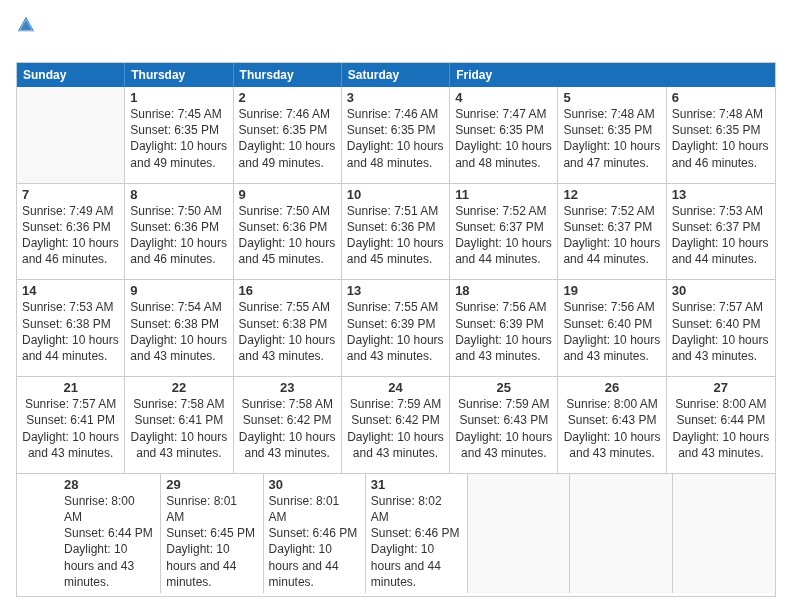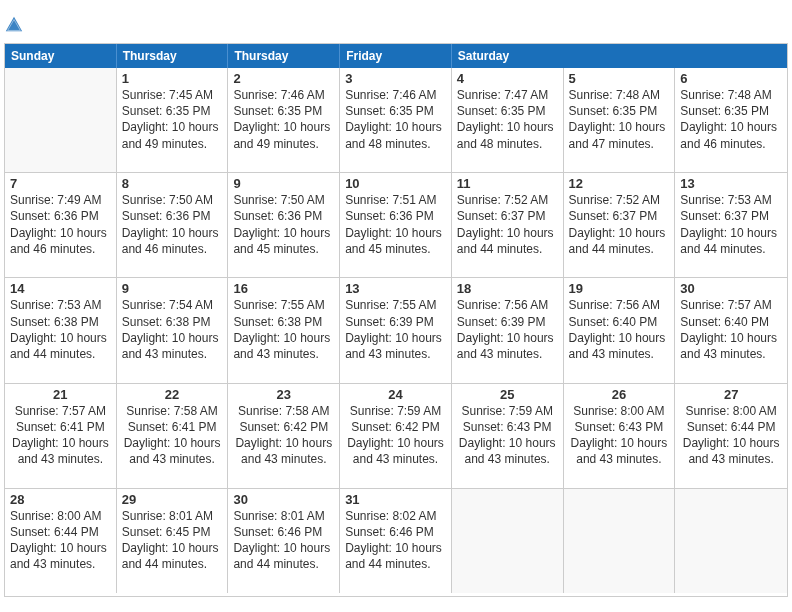--- a/index.html
+++ b/index.html
@@ -6,23 +6,24 @@
     body {
       width: 792px;
       height: 612px;
       font-family: Arial, sans-serif;
       background: #fff;
       overflow: hidden;
     }
     .page {
       width: 792px;
       height: 612px;
-      padding: 15px 4px;
+      padding: 15px 16px;
       display: flex;
       flex-direction: column;
+      gap: 19px;
     }
     .header {
       display: flex;
       justify-content: space-between;
       align-items: flex-start;
       margin-bottom: 8px;
     }
     .logo {
       display: flex;
       align-items: center;
@@ -65,21 +66,21 @@
     .cal-body {
       display: flex;
       flex-direction: column;
     }
     .cal-row {
       display: grid;
       grid-template-columns: repeat(7, 1fr);
       border-bottom: 1px solid #ccc;
       flex: 1;
     }
-    .cal-row:last-child { border-bottom: none; }
+    .cal-row:last-child { border-bottom: none; margin-left: 42px; }
     .cal-cell {
       border-right: 1px solid #ccc;
       padding: 3px 5px;
       min-height: 78px;
       vertical-align: top;
     }
     .cal-cell:last-child { border-right: none; }
     .cal-cell.empty { background: #f8f8f8; }
     .day-num {
       font-size: 13px;
@@ -113,22 +114,22 @@
       <div class="month-title"></div>
       <div class="location"></div>
     </div>
   </div>
 
   <div class="calendar">
     <div class="cal-header" id="cal-header-row">
         <div class="cal-header-cell">Sunday</div>
         <div class="cal-header-cell">Thursday</div>
         <div class="cal-header-cell">Thursday</div>
+        <div class="cal-header-cell">Saturday</div>
         <div class="cal-header-cell">Friday</div>
-        <div class="cal-header-cell">Saturday</div>
       </div>
     <div class="cal-body" id="cal-body" style="height: calc(100% - 27px);">
         <div class="cal-row" style="flex: 1 1 0%;">
           <div class="cal-cell empty"></div>
           <div class="cal-cell">
             <span class="day-num">1</span>
             <div class="day-info">Sunrise: 7:45 AM<br>Sunset: 6:35 PM<br>Daylight: 10 hours and 49 minutes.</div>
           </div>
           <div class="cal-cell">
             <span class="day-num">2</span>

